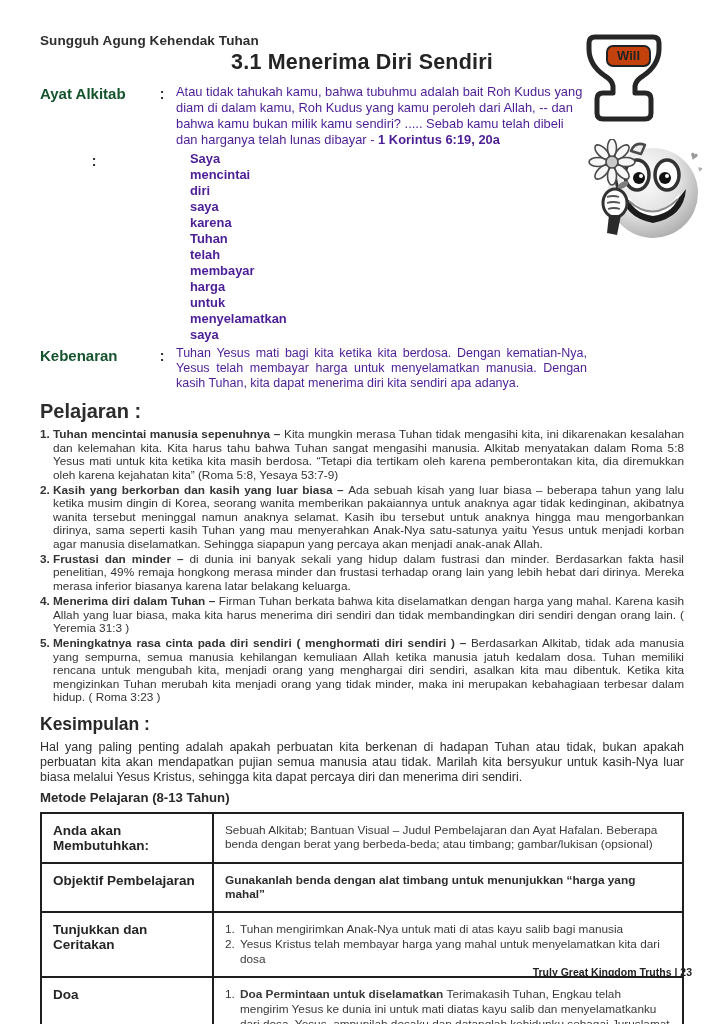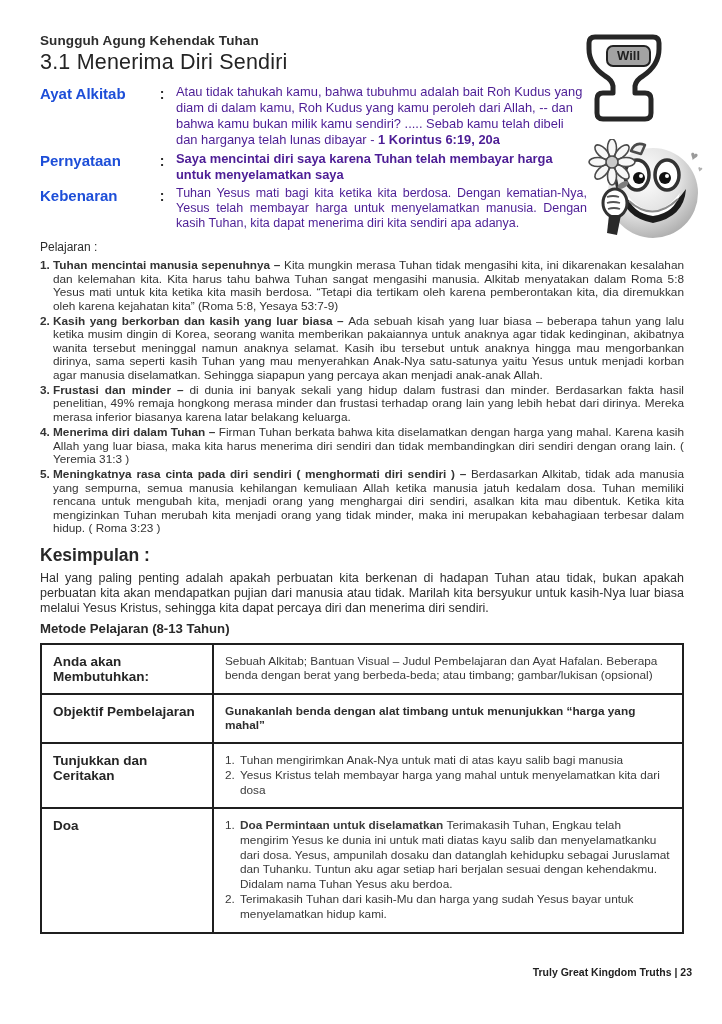--- a/index.html
+++ b/index.html
@@ -7,48 +7,48 @@
   body {
     width: 722px; height: 1024px;
     position: relative; overflow: hidden;
     font-family: "Liberation Sans", sans-serif;
     color: #2d2d2d;
   }
   .page { position: absolute; inset: 0; padding: 33px 38px 0 40px; }
 
   
   .kicker { font-size: 13.5px; font-weight: 700; color: #2e2e2e; letter-spacing: .1px; }
-  .title  { font-size: 21.5px; font-weight: 400; color: #242424; margin-top: 2px; letter-spacing: .2px; }
+  .title  { font-size: 21.5px; font-weight: 700; color: #242424; margin-top: 2px; letter-spacing: .2px; text-align: center; }
 
   
   .trophy { position: absolute; top: 33px; right: 55px; width: 86px; height: 90px; }
   .trophy svg { display: block; }
   .will-badge {
     position: absolute; top: 12px; left: 25px;
-    background: #a3a3a3; border: 2.5px solid #222; border-radius: 7px;
+    background: #c2410c; border: 2.5px solid #222; border-radius: 7px;
     font-size: 13px; font-weight: 700; color: #222;
     padding: 1px 9px 2px 9px; line-height: 15px; text-align: center;
   }
 
   
   .smiley { position: absolute; top: 139px; right: 15px; width: 122px; height: 102px; }
 
   
   .fieldrows { margin-top: 9px; }
   .frow { display: grid; grid-template-columns: 108px 16px 1fr; column-gap: 6px; padding-right: 97px; margin-bottom: 3px; }
-  .flabel { font-weight: 700; font-size: 15px; color: #1d4ed8; padding-top: 1px; }
+  .flabel { font-weight: 700; font-size: 15px; color: #14532d; padding-top: 1px; }
   .fcolon { font-weight: 700; font-size: 14px; text-align: center; padding-top: 2px; }
   .ftext  { font-size: 12.9px; line-height: 16px; color: #4c1d95; }
-  .frow-pernyataan .ftext { font-weight: 700; line-height: 16px; }
+  .frow-pernyataan .ftext { font-weight: 700; line-height: 16px; margin-left: 36px; }
   .frow-kebenaran  .ftext { text-align: justify; font-size: 12.5px; line-height: 14.8px; }
   .verse-ref { font-weight: 700; }
 
   
   .h-ref        { font-size: 16px;   font-weight: 700; color: #2c2c2c; margin-top: 7px; }
-  .h-pelajaran  { font-size: 12px;   font-weight: 400; color: #2c2c2c; margin-top: 10px; }
+  .h-pelajaran  { font-size: 20px;   font-weight: 700; color: #2c2c2c; margin-top: 10px; }
   .h-kesimpulan { font-size: 17.5px; font-weight: 800; color: #282828; margin-top: 9px; }
   .h-metode     { font-size: 13.2px; font-weight: 700; color: #2a2a2a; margin-top: 5px; }
 
   
   .plist { margin-top: 5px; }
   .pitem { display: flex; font-size: 11.8px; line-height: 13.4px; text-align: justify; margin-bottom: 2px; color: #333; }
   .pnum  { flex: 0 0 13px; font-weight: 700; }
   .ptext { flex: 1; }
   .plead { font-weight: 700; }
 
@@ -75,21 +75,20 @@
   <div class="kicker">Sungguh Agung Kehendak Tuhan</div>
   <div class="title">3.1 Menerima Diri Sendiri</div>
 
   <div class="fieldrows">
     <div class="frow frow-ayat">
       <div class="flabel">Ayat Alkitab</div>
       <div class="fcolon">:</div>
       <div class="ftext"><span>Atau tidak tahukah kamu, bahwa tubuhmu adalah bait Roh Kudus yang diam di dalam kamu, Roh Kudus yang kamu peroleh dari Allah, -- dan bahwa kamu bukan milik kamu sendiri? ..... Sebab kamu telah dibeli dan harganya telah lunas dibayar - </span><span class="verse-ref">1 Korintus 6:19, 20a</span></div>
     </div>
     <div class="frow frow-pernyataan">
-      <div class="flabel">Pernyataan</div>
       <div class="fcolon">:</div>
       <div class="ftext">Saya mencintai diri saya karena Tuhan telah membayar harga untuk menyelamatkan saya</div>
     </div>
     <div class="frow frow-kebenaran">
       <div class="flabel">Kebenaran</div>
       <div class="fcolon">:</div>
       <div class="ftext">Tuhan Yesus mati bagi kita ketika kita berdosa. Dengan kematian-Nya, Yesus telah membayar harga untuk menyelamatkan manusia. Dengan kasih Tuhan, kita dapat menerima diri kita sendiri apa adanya.</div>
     </div>
   </div>
 
@@ -112,21 +111,21 @@
       <span class="pnum">4.</span>
       <span class="ptext"><span class="plead">Menerima diri dalam Tuhan – </span><span>Firman Tuhan berkata bahwa kita diselamatkan dengan harga yang mahal. Karena kasih Allah yang luar biasa, maka kita harus menerima diri sendiri dan tidak membandingkan diri sendiri dengan orang lain. ( Yeremia 31:3 )</span></span>
     </div>
     <div class="pitem">
       <span class="pnum">5.</span>
       <span class="ptext"><span class="plead">Meningkatnya rasa cinta pada diri sendiri ( menghormati diri sendiri ) – </span><span>Berdasarkan Alkitab, tidak ada manusia yang sempurna, semua manusia kehilangan kemuliaan Allah ketika manusia jatuh kedalam dosa. Tuhan memiliki rencana untuk mengubah kita, menjadi orang yang menghargai diri sendiri, asalkan kita mau dibentuk. Ketika kita mengizinkan Tuhan merubah kita menjadi orang yang tidak minder, maka ini merupakan kebahagiaan terbesar dalam hidup. ( Roma 3:23 )</span></span>
     </div>
   </div>
 
   <div class="h-kesimpulan">Kesimpulan :</div>
-  <div class="kesimpulan-text">Hal yang paling penting adalah apakah perbuatan kita berkenan di hadapan Tuhan atau tidak, bukan apakah perbuatan kita akan mendapatkan pujian dari manusia atau tidak. Marilah kita bersyukur untuk kasih-Nya luar biasa melalui Yesus Kristus, sehingga kita dapat percaya diri dan menerima diri sendiri.</div>
+  <div class="kesimpulan-text">Hal yang paling penting adalah apakah perbuatan kita berkenan di hadapan Tuhan atau tidak, bukan apakah perbuatan kita akan mendapatkan pujian semua manusia atau tidak. Marilah kita bersyukur untuk kasih-Nya luar biasa melalui Yesus Kristus, sehingga kita dapat percaya diri dan menerima diri sendiri.</div>
 
   <div class="h-metode">Metode Pelajaran (8-13 Tahun)</div>
 
   <table class="mtable">
     <tbody>
         <tr>
       <td class="lbl">Anda akan Membutuhkan:</td>
       <td class="val">Sebuah Alkitab; Bantuan Visual – Judul Pembelajaran dan Ayat Hafalan. Beberapa benda dengan berat yang berbeda-beda; atau timbang; gambar/lukisan (opsional)</td>
     </tr>
     <tr>

